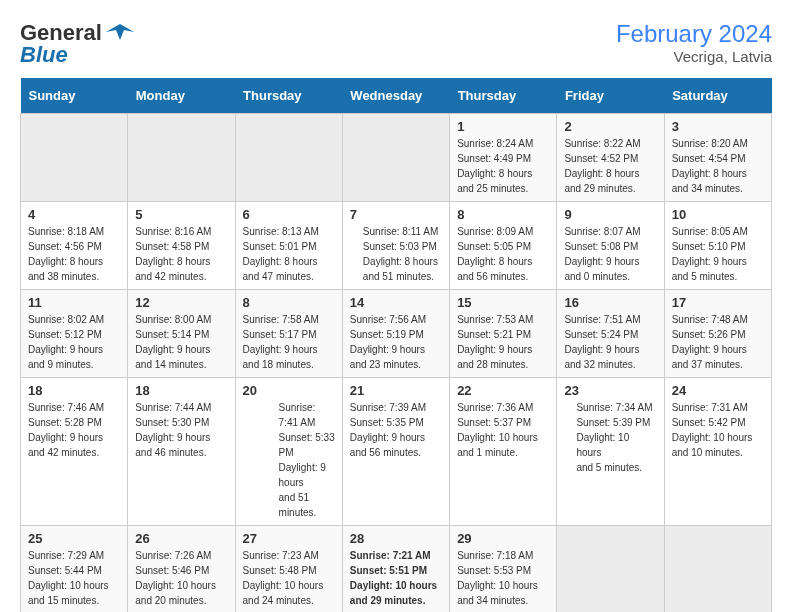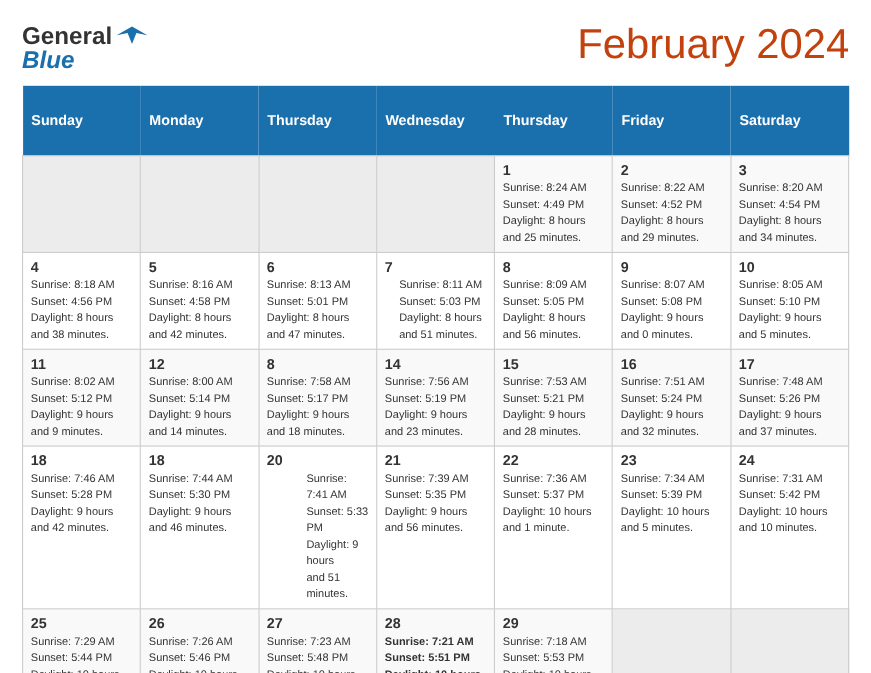--- a/index.html
+++ b/index.html
@@ -23,38 +23,38 @@
     }
     .logo-row {
       display: flex;
       align-items: center;
       gap: 4px;
     }
     .title-area {
       text-align: right;
     }
     .month-title {
-      font-size: 38px;
+      font-size: 24px;
       font-weight: normal;
-      color: #c2410c;
+      color: #3b82f6;
     }
     .location {
       font-size: 15px;
       color: #555;
     }
     table {
       width: 100%;
       border-collapse: collapse;
       table-layout: fixed;
     }
     th {
       background: #1a6fad;
       color: #fff;
       text-align: left;
-      padding: 24px 8px;
+      padding: 10px 8px;
       font-size: 13px;
       font-weight: bold;
     }
     td {
       border: 1px solid #ccc;
       vertical-align: top;
       padding: 5px 7px;
       font-size: 10.5px;
       color: #333;
       height: 80px;
@@ -89,20 +89,21 @@
     <div class="logo-row">
       <span style="font-size:22px;font-weight:bold;color:#333;">General</span>
       <svg width="28" height="22" viewBox="0 0 28 22">
         <polygon points="14,2 28,10 18,8 14,18 10,8 0,10" fill="#1a6fad"></polygon>
       </svg>
     </div>
     <span style="font-size:22px;font-weight:bold;color:#1a6fad;margin-top:-4px;font-style:italic;">Blue</span>
   </div>
   <div class="title-area">
     <div class="month-title">February 2024</div>
+    <div class="location">Vecriga, Latvia</div>
   </div>
 </div>
 
 <table>
   <thead>
     <tr>
     <th>Sunday</th>
         <th>Monday</th>
         <th>Thursday</th>
         <th>Wednesday</th>
@@ -272,21 +273,21 @@
         </td>
         <td>
           <span class="day-num">22</span>
           <div class="day-info" style="white-space: pre-line;">Sunrise: 7:36 AM
 Sunset: 5:37 PM
 Daylight: 10 hours
 and 1 minute.</div>
         </td>
         <td>
           <span class="day-num">23</span>
-          <div class="day-info" style="white-space: pre-line;">Sunrise: 7:34 AM
+          <div class="day-info" style="white-space: pre-line; margin-left: 12px;">Sunrise: 7:34 AM
 Sunset: 5:39 PM
 Daylight: 10 hours
 and 5 minutes.</div>
         </td>
         <td>
           <span class="day-num">24</span>
           <div class="day-info" style="white-space: pre-line;">Sunrise: 7:31 AM
 Sunset: 5:42 PM
 Daylight: 10 hours
 and 10 minutes.</div>

